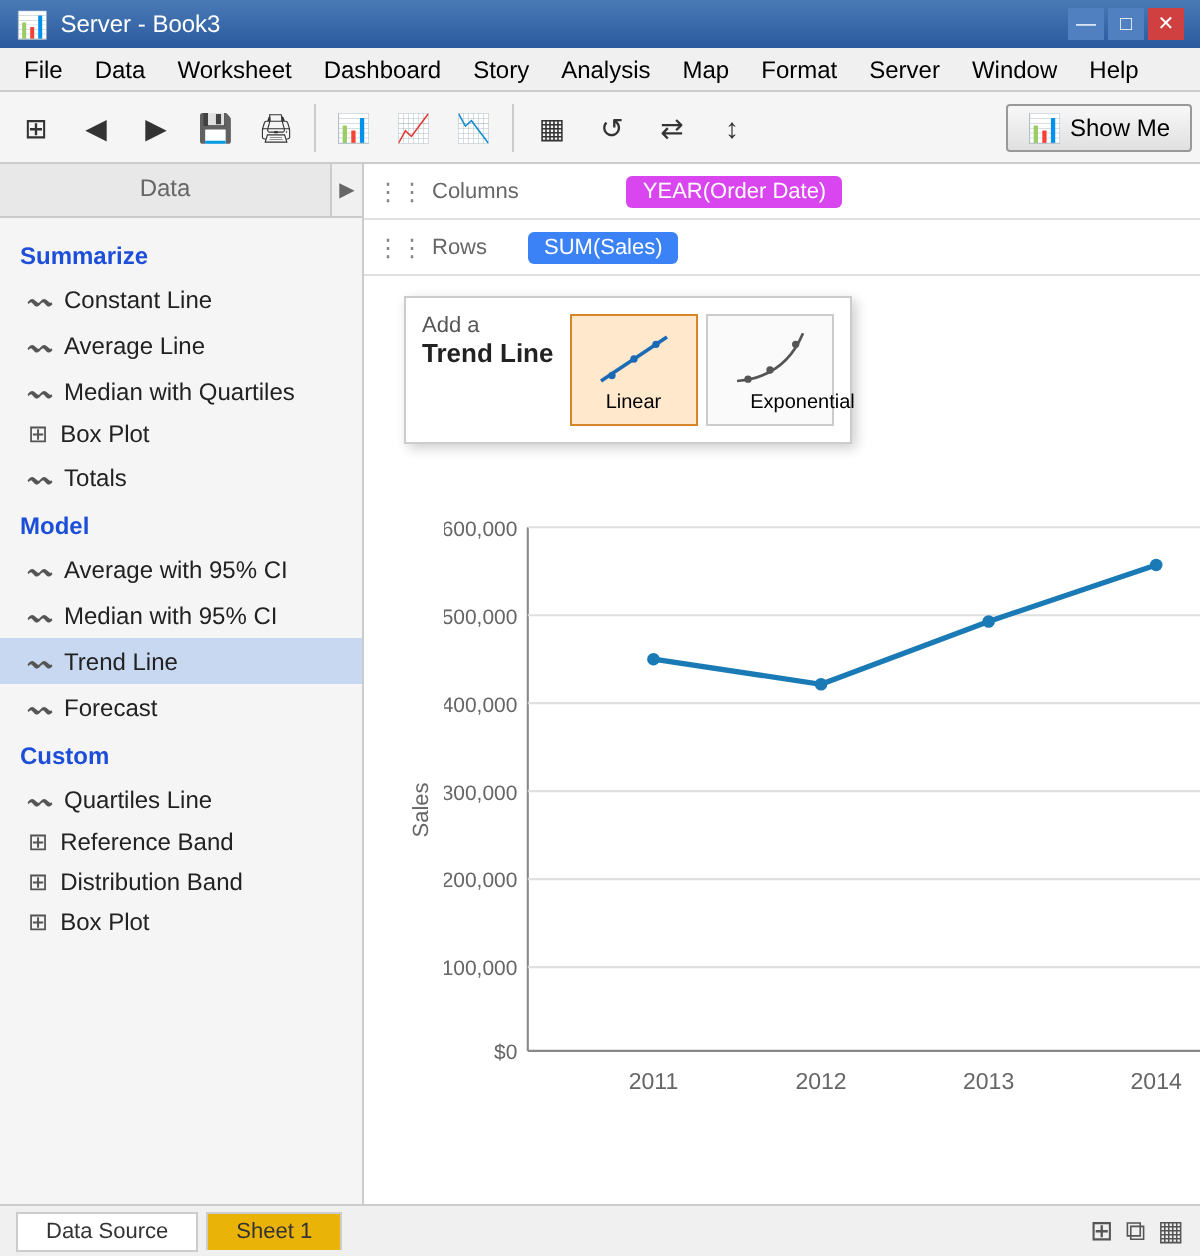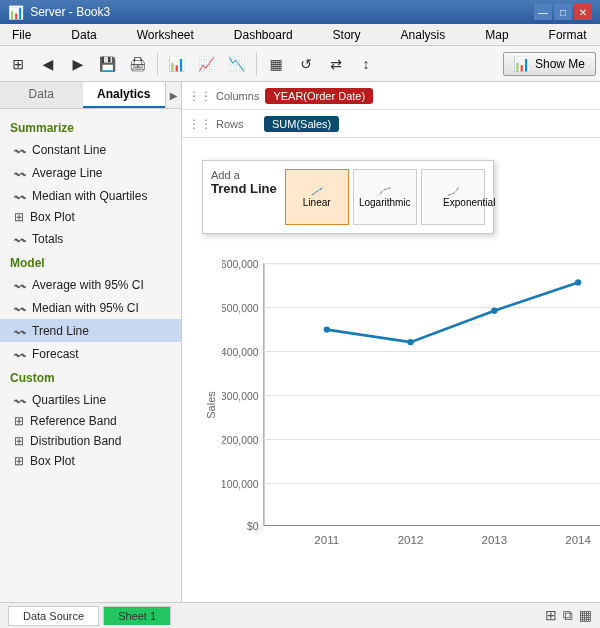--- a/index.html
+++ b/index.html
@@ -25,21 +25,20 @@
     .title-btn.min, .title-btn.max { background: #5080c0; }
 
     
     .menu-bar {
       background: #f0f0f0;
       border-bottom: 1px solid #ccc;
       display: flex;
       align-items: center;
       height: 22px;
       padding: 0 4px;
-      gap: 24px;
     }
     .menu-item {
       padding: 2px 8px;
       cursor: pointer;
       font-size: 12px;
       white-space: nowrap;
     }
 
     
     .toolbar {
@@ -112,21 +111,21 @@
       cursor: pointer; font-size: 10px; color: #666;
       border-left: 1px solid #ccc;
       background: #f0f0f0;
     }
 
     .analytics-content { padding: 6px 0; overflow-y: auto; flex: 1; }
     .section-label {
       font-weight: bold;
       font-size: 12px;
       padding: 6px 10px 3px;
-      color: #4d7c0f;
+      color: #1d4ed8;
     }
     .analytics-item {
       display: flex; align-items: center;
       padding: 3px 10px 3px 14px;
       cursor: pointer;
       gap: 6px;
       font-size: 12px;
       color: #222;
     }
     .analytics-item.selected { background: #c8d8f0; }
@@ -150,57 +149,57 @@
       padding: 0 6px;
       gap: 6px;
     }
     .shelf-label {
       font-size: 11px;
       color: #666;
       display: flex; align-items: center; gap: 4px;
       min-width: 70px;
     }
     .shelf-pill {
-      background: #0c4a6e;
+      background: #3b82f6;
       color: white;
       padding: 2px 8px;
       border-radius: 3px;
       font-size: 11px;
       cursor: pointer;
     }
-    .shelf-pill.blue { background: #b91c1c; }
+    .shelf-pill.blue { background: #d946ef; margin-left: 48px; }
 
     
     .chart-area {
       flex: 1;
       position: relative;
       padding: 8px;
     }
 
     
     .trend-tooltip {
       position: absolute;
-      top: 22px;
+      top: 10px;
       left: 20px;
       background: white;
       border: 1px solid #ccc;
       box-shadow: 2px 2px 6px rgba(0,0,0,0.2);
       padding: 8px;
       display: flex;
       align-items: flex-start;
       gap: 8px;
       z-index: 10;
     }
     .trend-options { display: flex; gap: 4px; }
     .trend-option {
       width: 64px; height: 56px;
       border: 1px solid #ccc;
       display: flex; flex-direction: column;
       align-items: center; justify-content: flex-end;
-      padding: 16px;
+      padding: 5px;
       cursor: pointer;
       font-size: 11px;
       background: #fafafa;
     }
     .trend-option.selected { background: #ffe8cc; border-color: #d4882a; }
     .trend-option svg { width: 44px; height: 36px; }
     .y-axis-label {
       position: absolute;
       left: 5px;
       top: 50%;
@@ -222,21 +221,21 @@
       font-size: 11px;
       color: #333;
     }
     .status-tab {
       padding: 3px 14px;
       border: 1px solid #ccc;
       background: white;
       cursor: pointer;
       font-size: 11px;
     }
-    .status-tab.sheet { background: #22c55e; border-bottom: none; }
+    .status-tab.sheet { background: #eab308; border-bottom: none; }
     .status-icons { display: flex; gap: 6px; margin-left: auto; }
     .status-icon { font-size: 14px; cursor: pointer; color: #555; }
   </style>
 </head>
 <body>
 
 <div class="title-bar">
   <div class="title-bar-left">
     <span style="font-size:13px;">📊</span>
     <span>Server - Book3</span>
@@ -281,21 +280,20 @@
     <span class="show-me-icon">📊</span>
     <span>Show Me</span>
   </div>
 </div>
 
 <div class="main-content">
 
   <div class="left-panel">
     <div class="panel-tabs">
       <div class="panel-tab">Data</div>
-      <div class="panel-tab active">Analytics</div>
       <div class="panel-arrow">▶</div>
     </div>
     <div class="analytics-content">
 
       <div class="section-label">Summarize</div>
       <div class="analytics-item">
         <span class="item-icon">〰</span>
         <span>Constant Line</span>
       </div>
       <div class="analytics-item">
@@ -383,29 +381,20 @@
           <div class="trend-option selected">
             <svg viewBox="0 0 44 36">
               <line x1="4" y1="30" x2="40" y2="6" stroke="#1a6ab5" stroke-width="2"></line>
               <circle cx="10" cy="27" r="2" fill="#1a6ab5"></circle>
               <circle cx="22" cy="18" r="2" fill="#1a6ab5"></circle>
               <circle cx="34" cy="10" r="2" fill="#1a6ab5"></circle>
             </svg>
             <span style="font-size:10px;">Linear</span>
           </div>
 
-          <div class="trend-option">
-            <svg viewBox="0 0 44 36">
-              <path d="M4,30 Q12,10 40,6" fill="none" stroke="#555" stroke-width="1.5"></path>
-              <circle cx="10" cy="20" r="2" fill="#555"></circle>
-              <circle cx="22" cy="11" r="2" fill="#555"></circle>
-              <circle cx="36" cy="7" r="2" fill="#555"></circle>
-            </svg>
-            <span style="font-size:10px;">Logarithmic</span>
-          </div>
 
           <div class="trend-option">
             <svg viewBox="0 0 44 36">
               <path d="M4,30 Q30,28 40,4" fill="none" stroke="#555" stroke-width="1.5"></path>
               <circle cx="10" cy="29" r="2" fill="#555"></circle>
               <circle cx="22" cy="24" r="2" fill="#555"></circle>
               <circle cx="36" cy="10" r="2" fill="#555"></circle>
             </svg>
             <span style="font-size:10px;margin-left:33px;">Exponential</span>
           </div>

